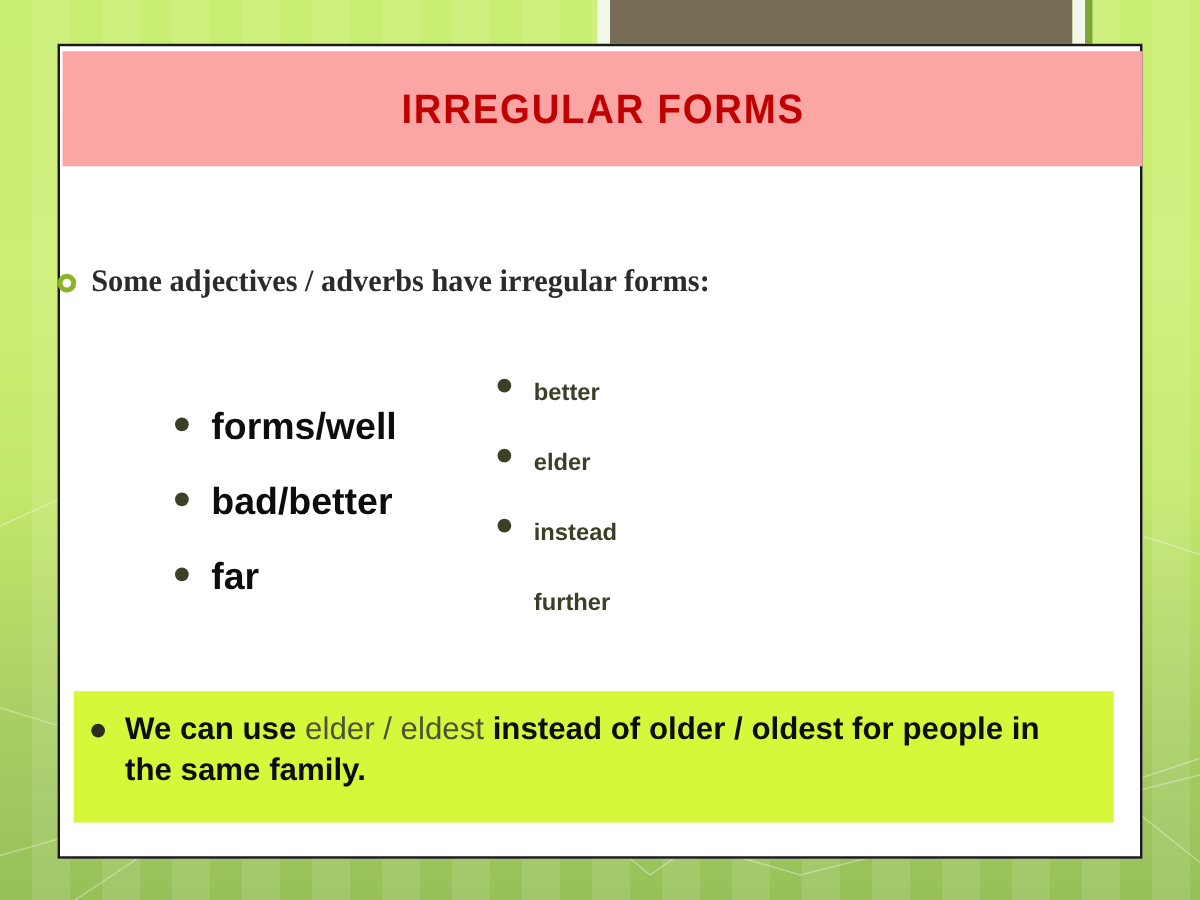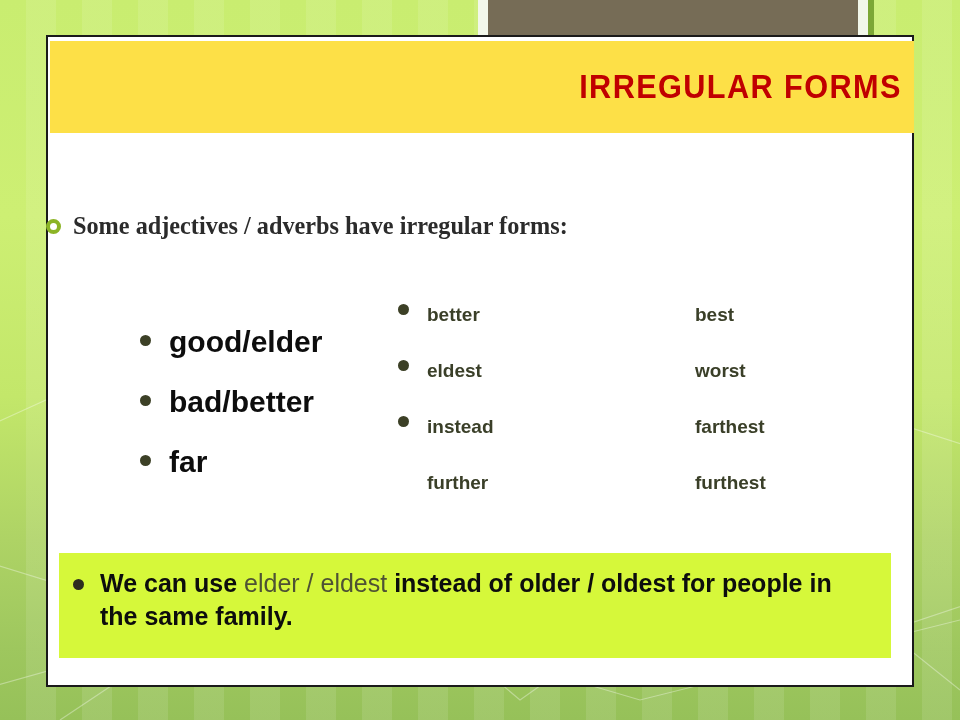--- a/index.html
+++ b/index.html
@@ -91,24 +91,24 @@
     border: 2px solid #1a1a1a;
     box-sizing: border-box;
   }
 
   .title-bar {
     position: absolute;
     left: 2px;
     top: 4px;
     width: 864px;
     height: 92px;
-    background: #fde047;
+    background: #fca5a5;
     display: flex;
     align-items: center;
-    justify-content: flex-end;
+    justify-content: center;
   }
   .title-text {
     color: #c00000;
     font-size: 33px;
     font-weight: bold;
     letter-spacing: 1.5px;
     font-family: "Liberation Sans", sans-serif;
     transform: scaleX(0.93);
   }
 
@@ -281,69 +281,51 @@
     <div class="intro-row">
       <span class="ring-bullet"></span>
       <span class="intro-text">Some adjectives / adverbs have irregular forms:</span>
     </div>
 
     <div class="columns">
 
       <div class="col-left">
         <div class="li">
           <span class="dot"></span>
-          <span class="txt">good/elder</span>
+          <span class="txt">forms/well</span>
         </div>
         <div class="li">
           <span class="dot"></span>
           <span class="txt">bad/better</span>
         </div>
         <div class="li">
           <span class="dot"></span>
           <span class="txt">far</span>
         </div>
       </div>
 
       <div class="col-mid">
         <div class="li">
           <span class="dot"></span>
           <span class="txt">better</span>
         </div>
         <div class="li">
           <span class="dot"></span>
-          <span class="txt">eldest</span>
+          <span class="txt">elder</span>
         </div>
         <div class="li">
           <span class="dot"></span>
           <span class="txt">instead</span>
         </div>
         <div class="li">
           <span class="dot hidden"></span>
           <span class="txt">further</span>
         </div>
       </div>
 
-      <div class="col-right">
-        <div class="li">
-          <span class="dot hidden"></span>
-          <span class="txt">best</span>
-        </div>
-        <div class="li">
-          <span class="dot hidden"></span>
-          <span class="txt">worst</span>
-        </div>
-        <div class="li">
-          <span class="dot hidden"></span>
-          <span class="txt">farthest</span>
-        </div>
-        <div class="li">
-          <span class="dot hidden"></span>
-          <span class="txt">furthest</span>
-        </div>
-      </div>
 
     </div>
 
     <div class="note-box">
       <div class="note-inner">
         <span class="note-dot"></span>
         <div class="note-text"><span>We can use </span><span class="muted">elder / eldest</span><span> instead of older / oldest for people in the same family.</span></div>
       </div>
     </div>
 

